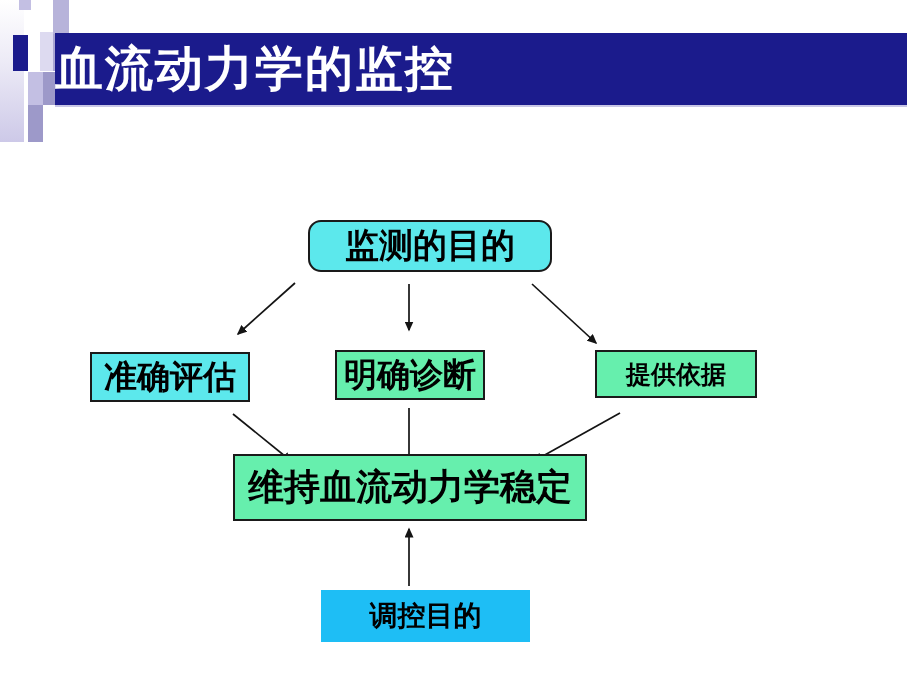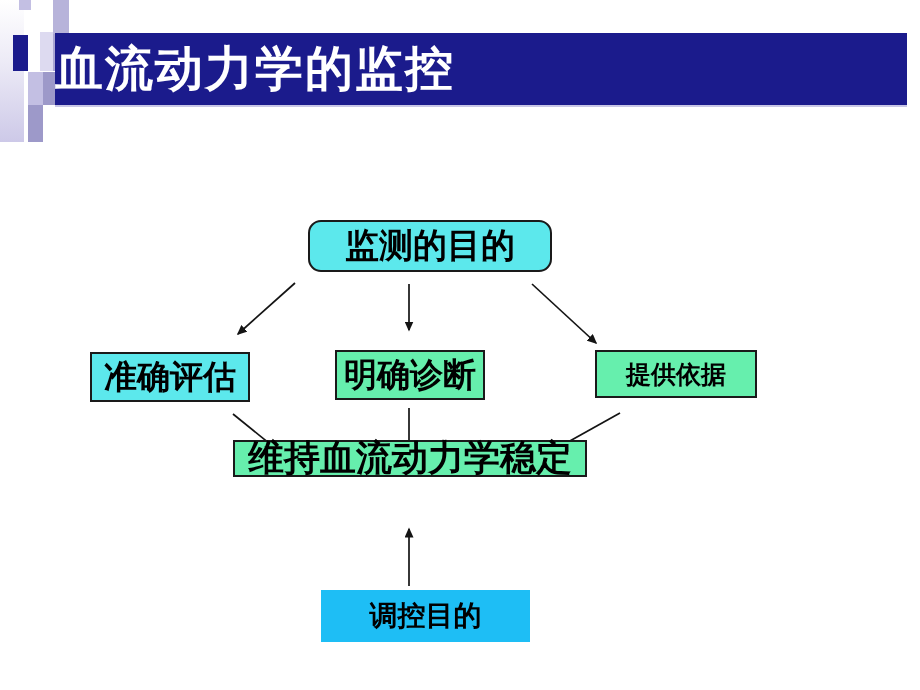--- a/index.html
+++ b/index.html
@@ -57,21 +57,21 @@
     justify-content: center;
     font-weight: bold;
     color: #000000;
     font-size: 34px;
     white-space: nowrap;
   }
   .node-purpose  { left: 308px; top: 220px; width: 244px; height: 52px; border-radius: 13px; }
   .node-assess   { left: 90px;  top: 352px; width: 160px; height: 50px; font-size: 33px; }
   .node-diagnose { left: 335px; top: 350px; width: 150px; height: 50px; font-size: 33px; }
   .node-evidence { left: 595px; top: 350px; width: 162px; height: 48px; font-size: 25px; }
-  .node-maintain { left: 233px; top: 440px; width: 354px; height: 37px; font-size: 36px; }
+  .node-maintain { left: 233px; top: 454px; width: 354px; height: 67px; font-size: 36px; }
   .node-regulate { left: 321px; top: 590px; width: 209px; height: 52px; border: none; font-size: 28px; }
 
   
   .arrows {
     position: absolute;
     left: 0; top: 0;
     width: 920px; height: 690px;
     pointer-events: none;
   }
   .arrow-line { stroke: #141414; stroke-width: 1.7; fill: none; }

